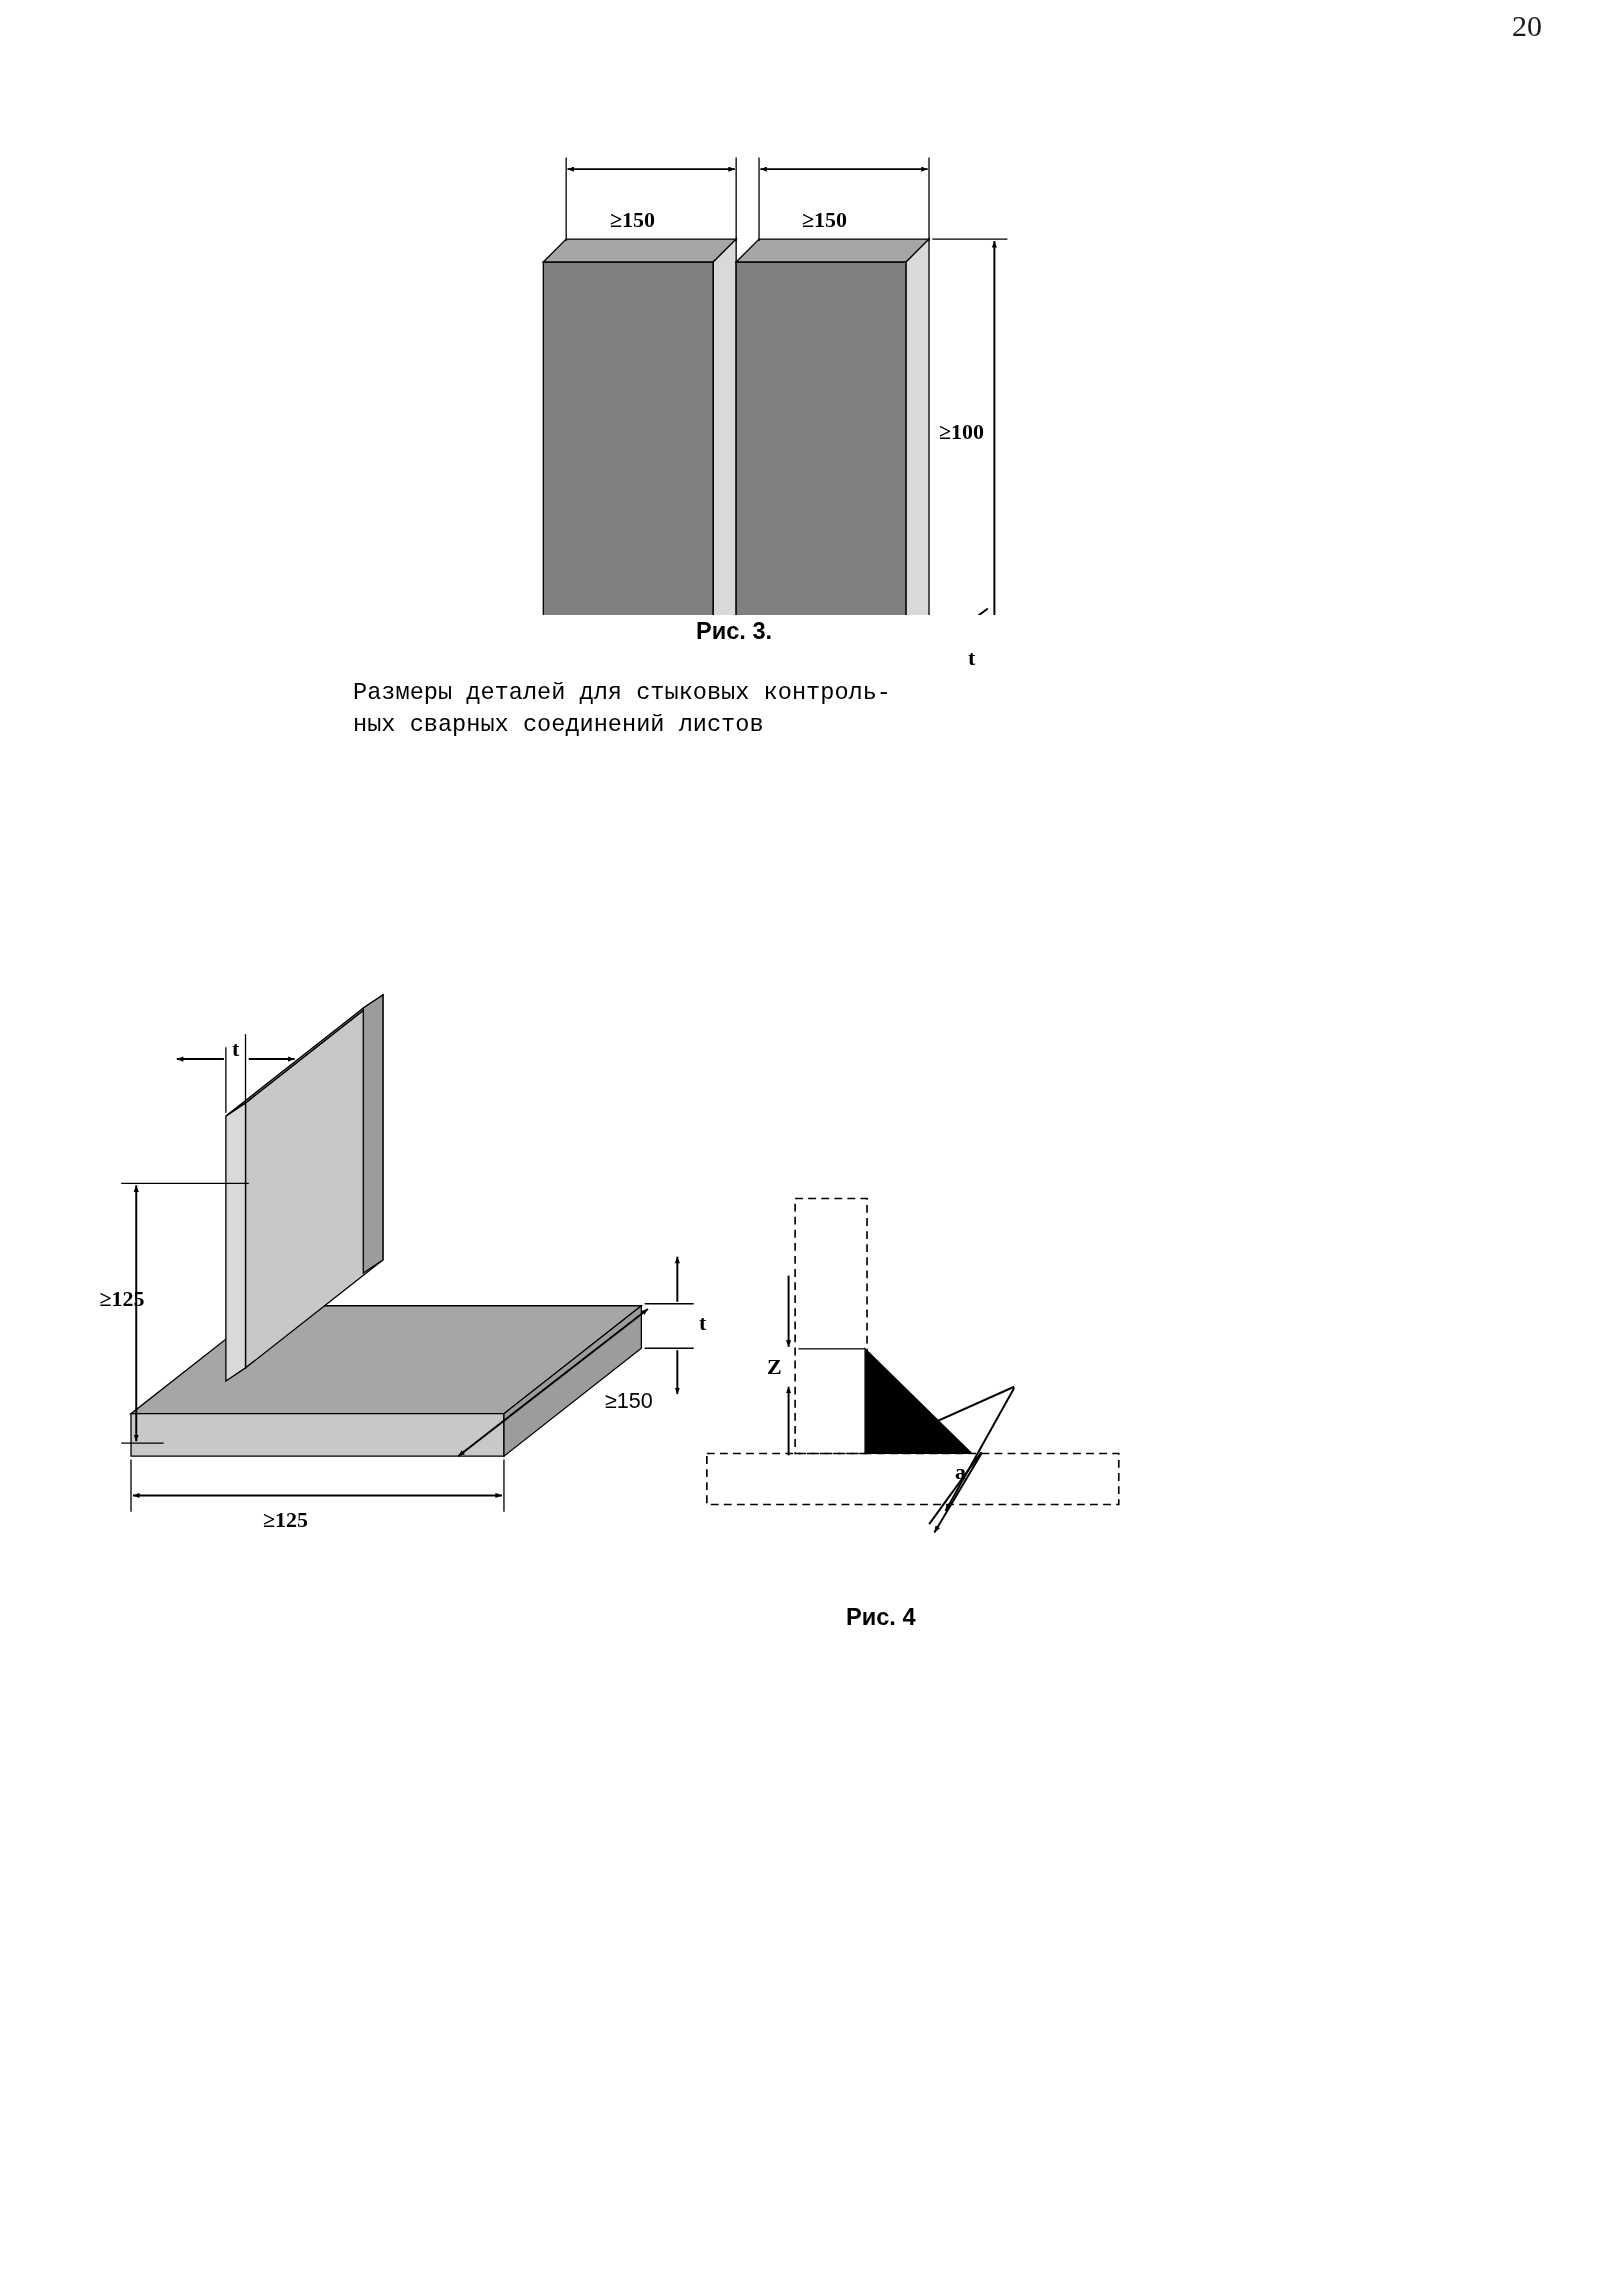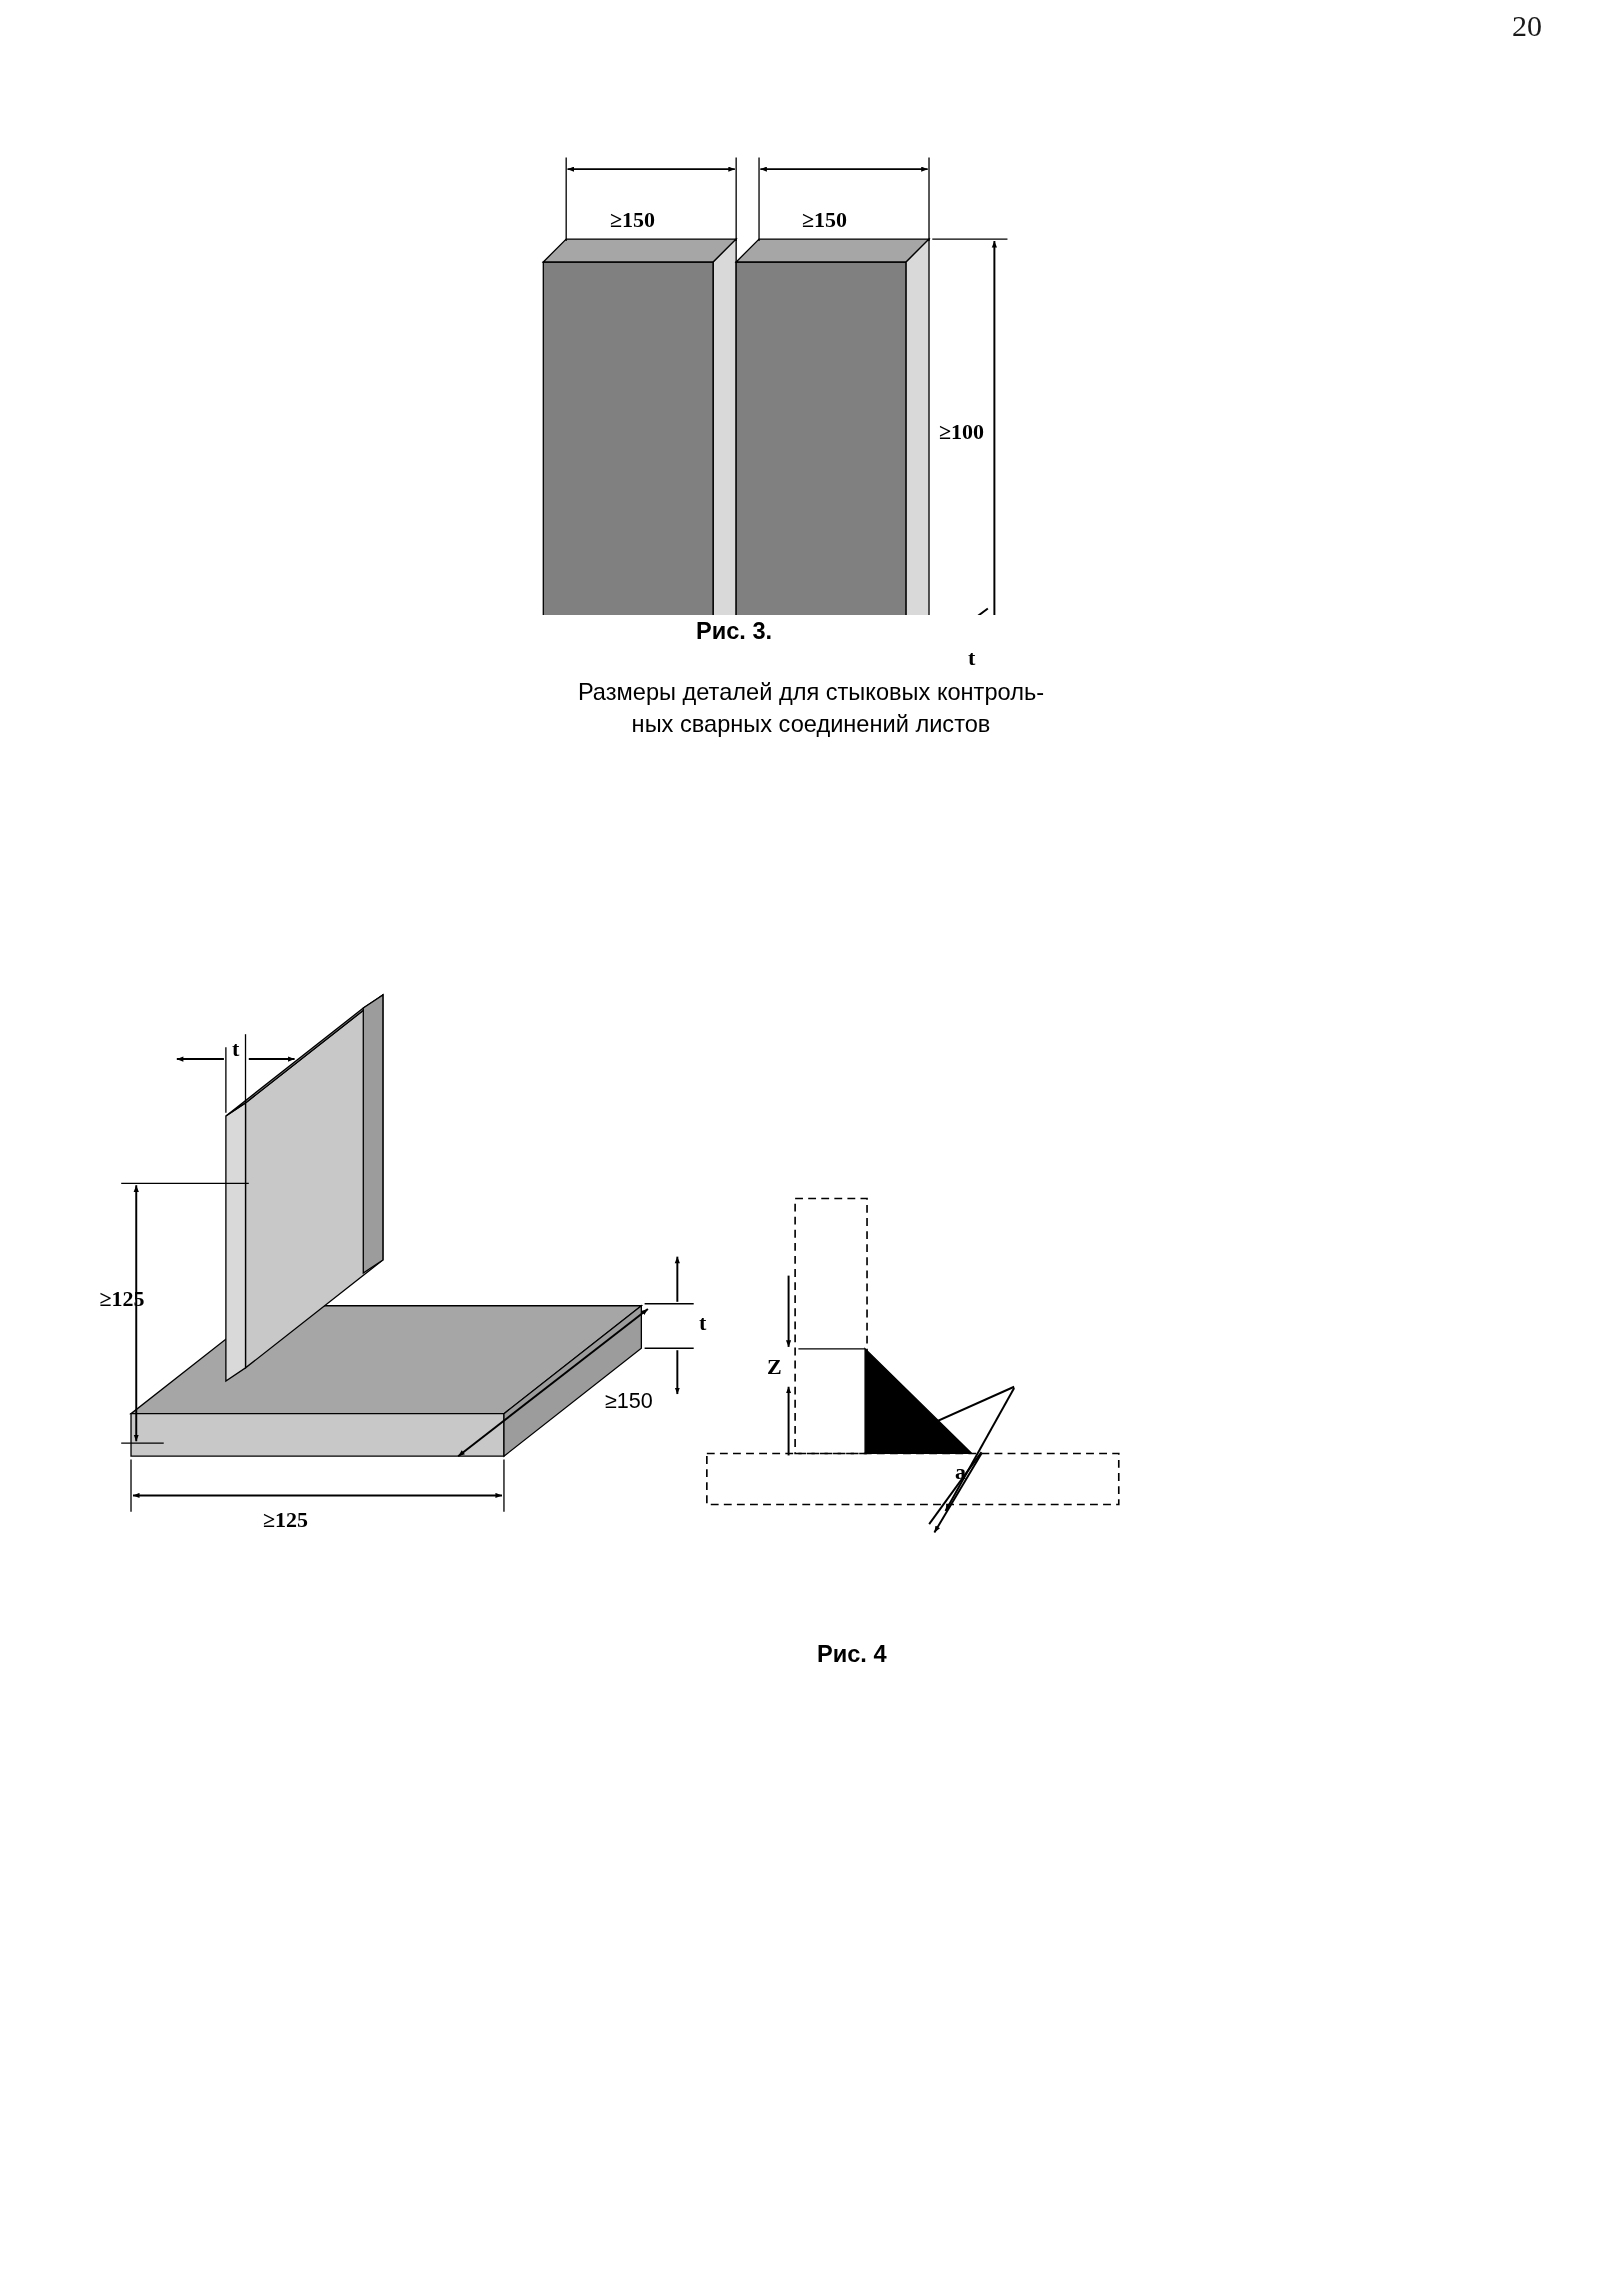--- a/index.html
+++ b/index.html
@@ -48,23 +48,23 @@
   .caption-title {
     position: absolute;
     font-family: "Liberation Sans", sans-serif;
     font-weight: bold;
     font-size: 23.6px;
     white-space: nowrap;
     text-align: right;
   }
   .caption-text {
     position: absolute;
-    font-family: Liberation Sans, sans-serif;
+    font-family: Liberation Mono, monospace;
     font-size: 23.6px;
-    text-align: center;
+    text-align: left;
     line-height: 1.35;
     white-space: pre-line;
   }
 
   svg { display: block; }
 </style>
 </head>
 <body>
 
 <div class="page">
@@ -191,16 +191,16 @@
       <line x1="415" y1="520" x2="520" y2="332" stroke="#000" stroke-width="3" marker-start="url(#wStart)"></line>
       <line x1="390" y1="540" x2="470" y2="430" stroke="#000" stroke-width="3"></line>
 
       <line x1="398" y1="553" x2="470" y2="432" stroke="#000" stroke-width="3" marker-start="url(#wStart)"></line>
     </svg>
 
     <div class="lbl" style="left:93px; top:183px;">Z</div>
     <div class="lbl" style="left:281px; top:288px;">a</div>
   </div>
 
-  <div class="caption-title" style="left:817px; top:1604px;margin-top:37px;">Рис. 4</div>
+  <div class="caption-title" style="left:846px; top:1604px;">Рис. 4</div>
 
 </div>
 
 
 </body></html>

